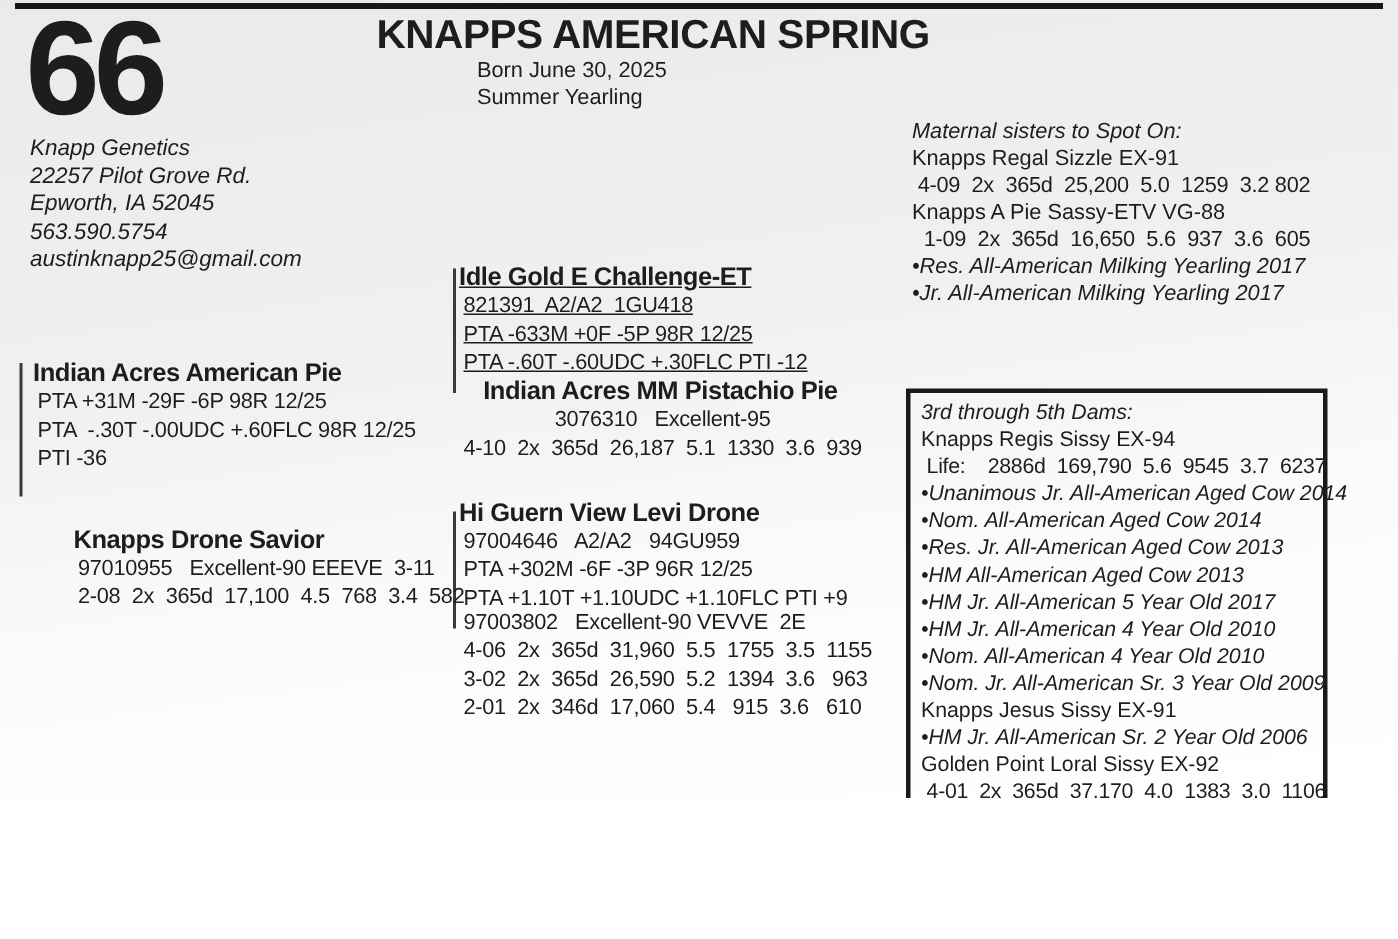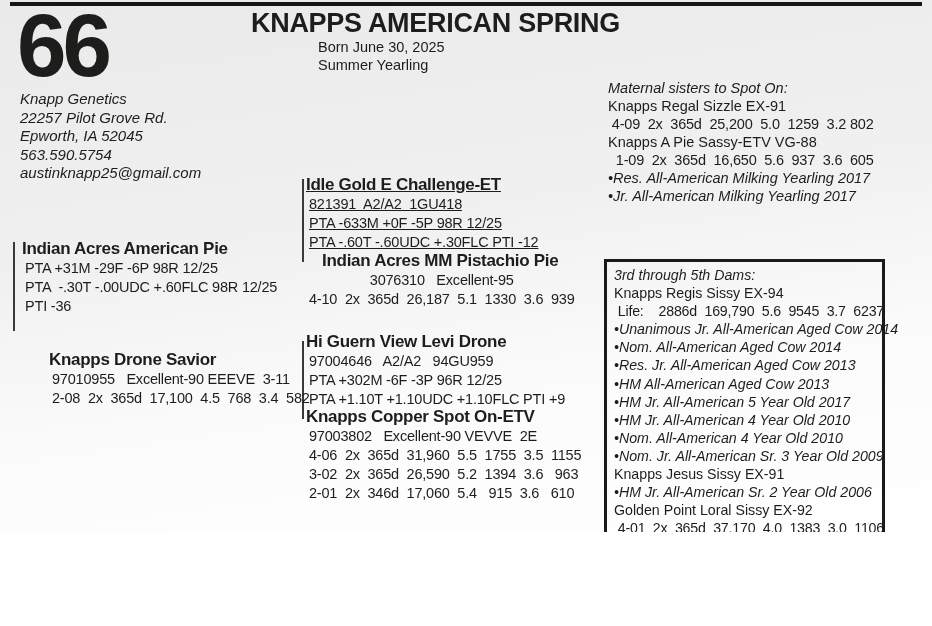--- a/index.html
+++ b/index.html
@@ -82,21 +82,20 @@
   </div>
 
   <div class="ped" style="left:306px; top:331px;">
     <h3>Hi Guern View Levi Drone</h3>
     <div class="pl">97004646   A2/A2   94GU959</div>
     <div class="pl">PTA +302M -6F -3P 96R 12/25</div>
     <div class="pl">PTA +1.10T +1.10UDC +1.10FLC PTI +9</div>
   </div>
 
   <div class="ped" style="left:306px; top:406px;">
-    <h3>Knapps Copper Spot On-ETV</h3>
     <div class="pl">97003802   Excellent-90 VEVVE  2E</div>
     <div class="pl">4-06  2x  365d  31,960  5.5  1755  3.5  1155</div>
     <div class="pl">3-02  2x  365d  26,590  5.2  1394  3.6   963</div>
     <div class="pl">2-01  2x  346d  17,060  5.4   915  3.6   610</div>
   </div>
 
   <div class="sisters">
     <div class="hd">Maternal sisters to Spot On:</div>
     <div class="nm">Knapps Regal Sizzle EX-91</div>
     <div class="rec"> 4-09  2x  365d  25,200  5.0  1259  3.2 802</div>

